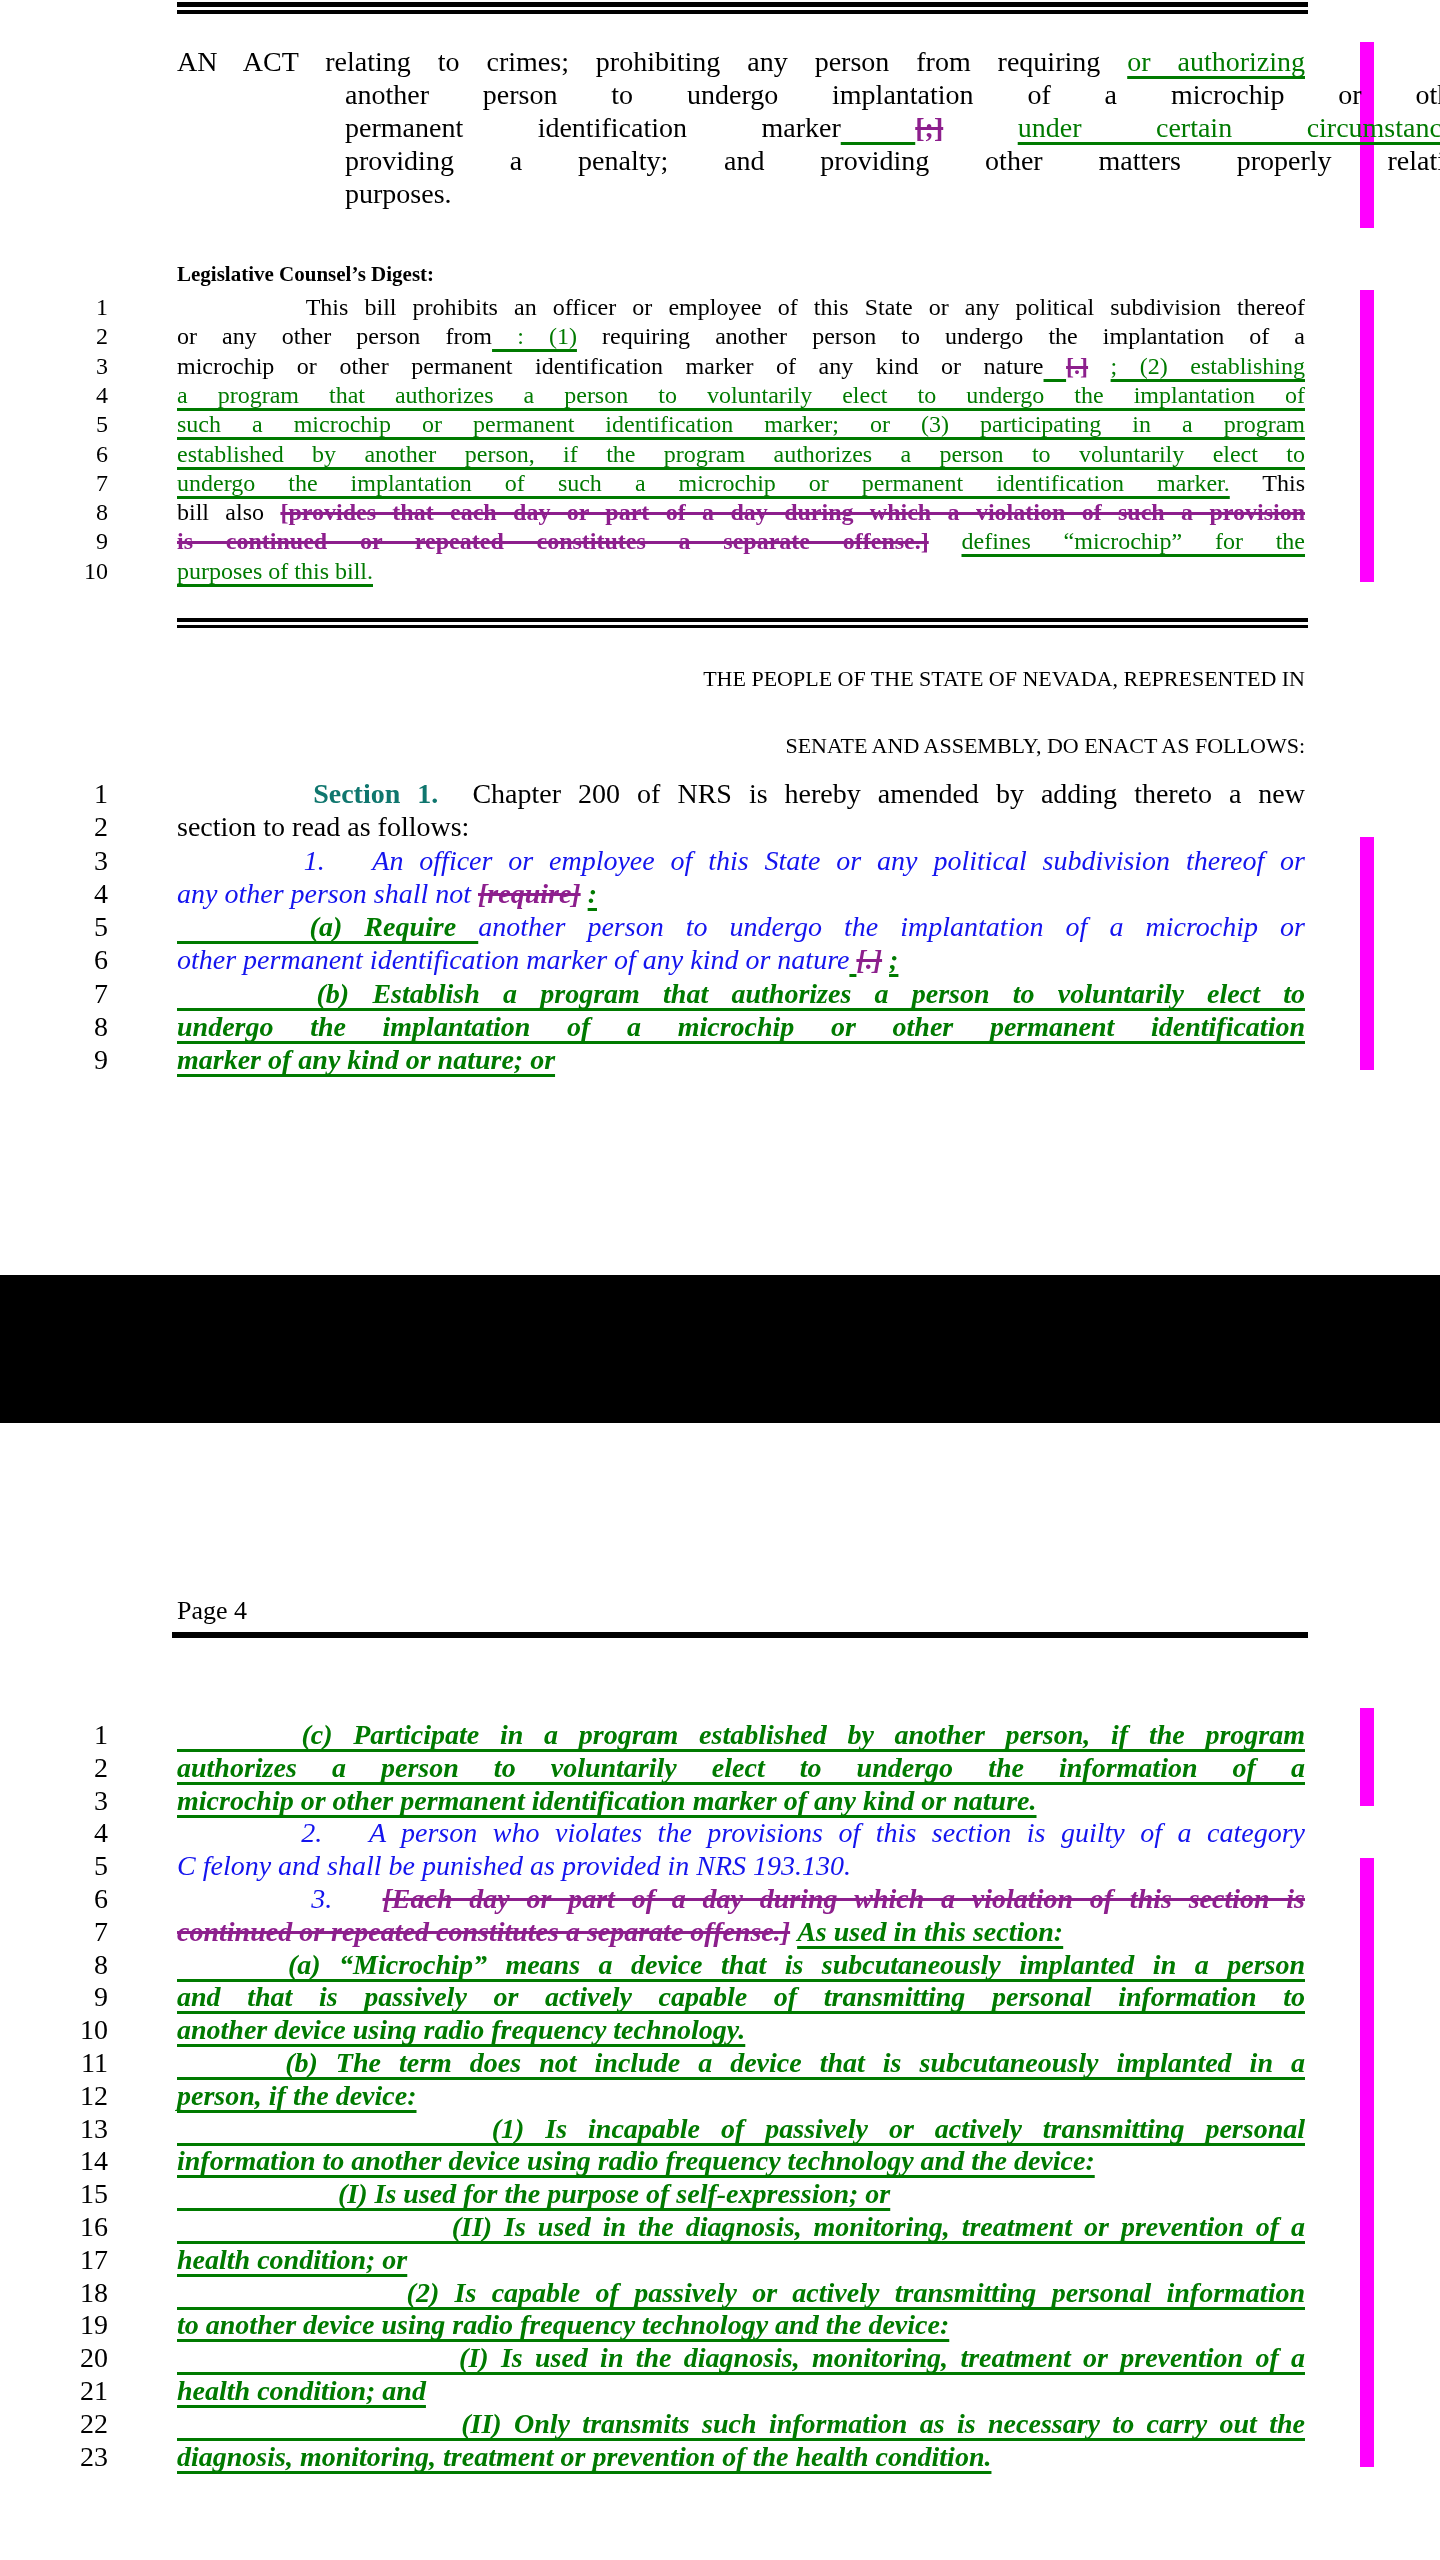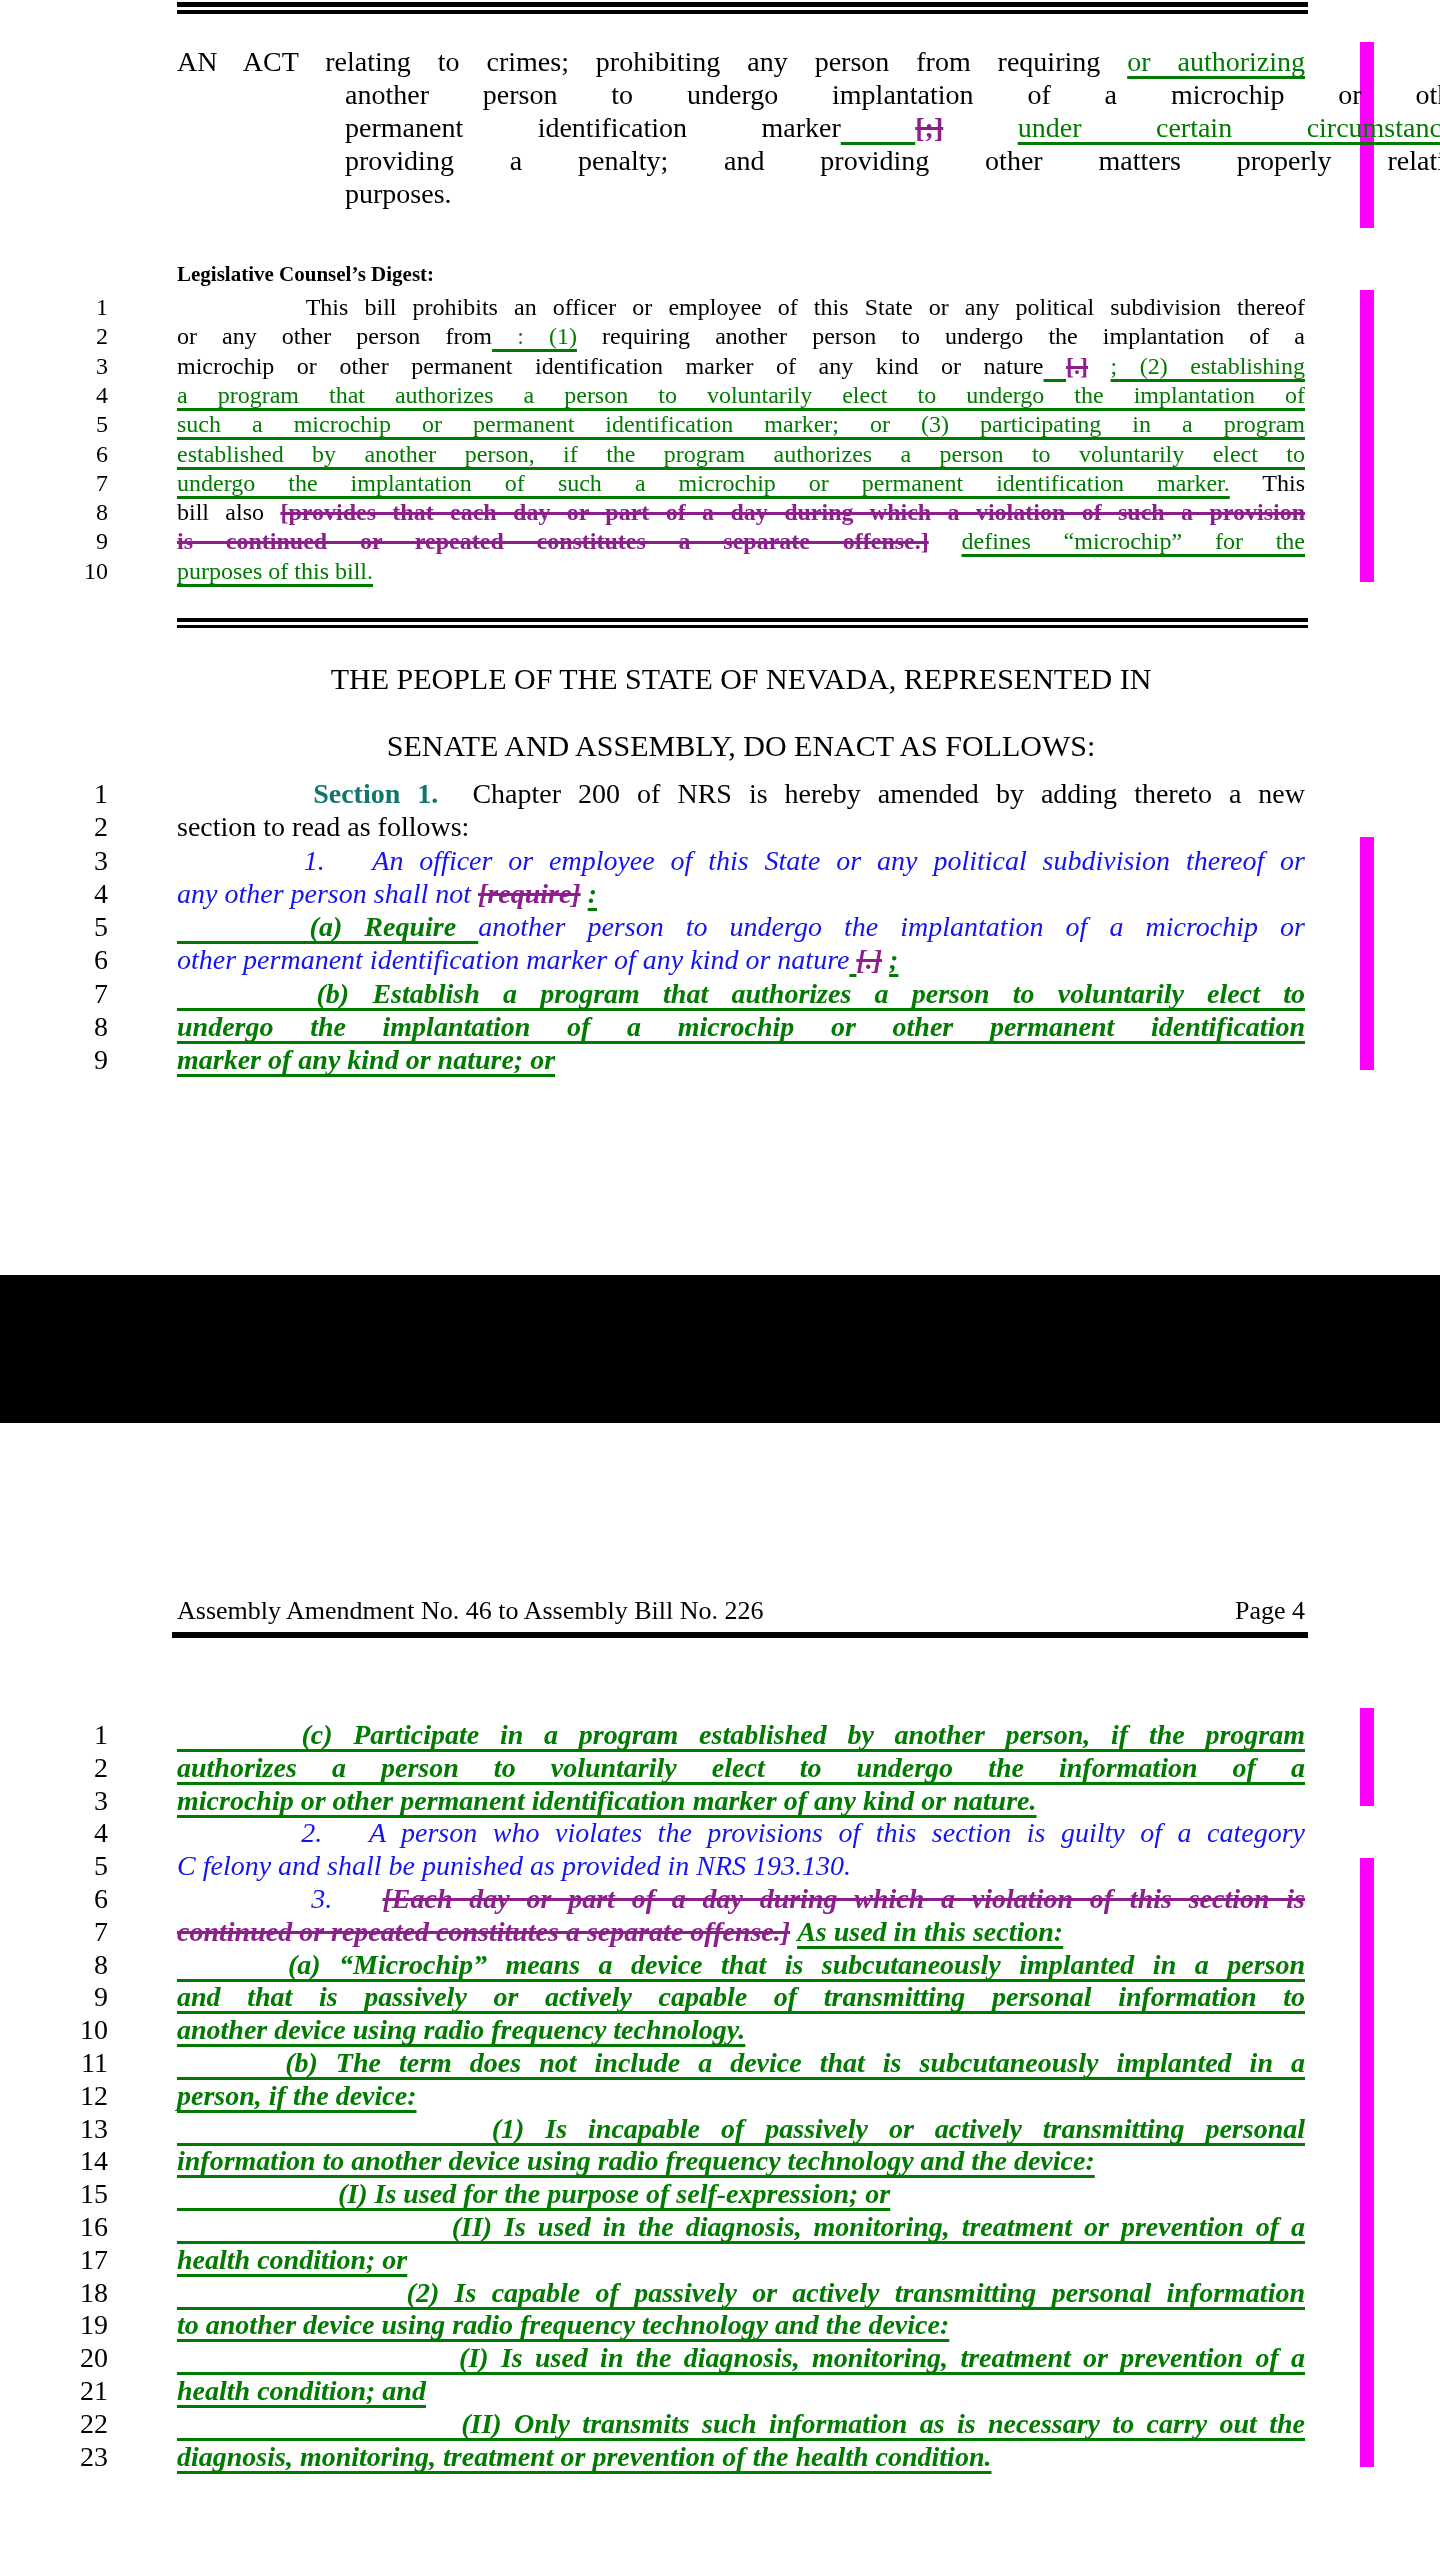--- a/index.html
+++ b/index.html
@@ -24,21 +24,21 @@
      text-underline-offset:5px;text-decoration-skip-ink:none;}
   .gi{color:var(--green);font-weight:bold;font-style:italic;
      text-decoration-line:underline;text-decoration-thickness:3px;
      text-underline-offset:5px;text-decoration-skip-ink:none;}
   .p{color:var(--purple);font-weight:bold;
      text-decoration-line:line-through;text-decoration-thickness:3px;}
   .pi{color:var(--purple);font-weight:bold;font-style:italic;
      text-decoration-line:line-through;text-decoration-thickness:3px;}
   .b{color:var(--blue);font-weight:normal;font-style:italic;}
   .digest-heading{position:absolute;left:177px;top:262px;font-size:21px;font-weight:bold;}
-  .enact{position:absolute;left:177px;width:1128px;text-align:center;font-size:30px;line-height:35px;}
+  .enact{position:absolute;left:177px;width:1128px;text-align:right;font-size:22px;line-height:35px;}
   .footer-row{position:absolute;left:177px;top:1596px;width:1128px;font-size:26px;
               display:flex;justify-content:space-between;}
 </style>
 </head>
 <body>
 
 <div class="rule" style="left:177px;top:2px;width:1131px;height:5px;"></div>
 <div class="rule" style="left:177px;top:10px;width:1131px;height:4px;"></div>
 
 <div class="chbar" style="top: 42px; height: 186px; background: rgb(255, 0, 255);"></div>
@@ -151,21 +151,20 @@
     </div>
     <div class="row" style="top: 1043px; font-size: 28px; line-height: 33px;">
       <span class="num">9</span>
       <div class="txt left"><span class="gi">marker of any kind or nature; or</span></div>
     </div>
   </div>
 
 <div class="blackband" style="top:1275px;height:148px;"></div>
 
 <div class="footer-row">
-  <span>Assembly Amendment No. 46 to Assembly Bill No. 226</span>
   <span>Page 4</span>
 </div>
 <div class="rule" style="left:172px;top:1632px;width:1136px;height:6px;"></div>
 
 <div class="block" id="page2">
     <div class="row" style="top: 1718px; font-size: 28px; line-height: 33px;">
       <span class="num">1</span>
       <div class="txt just"><span class="gi">&nbsp;&nbsp;&nbsp;&nbsp;&nbsp;&nbsp;(c)&nbsp;Participate in a program established by another person, if the program</span></div>
     </div>
     <div class="row" style="top: 1750.8px; font-size: 28px; line-height: 33px;">

